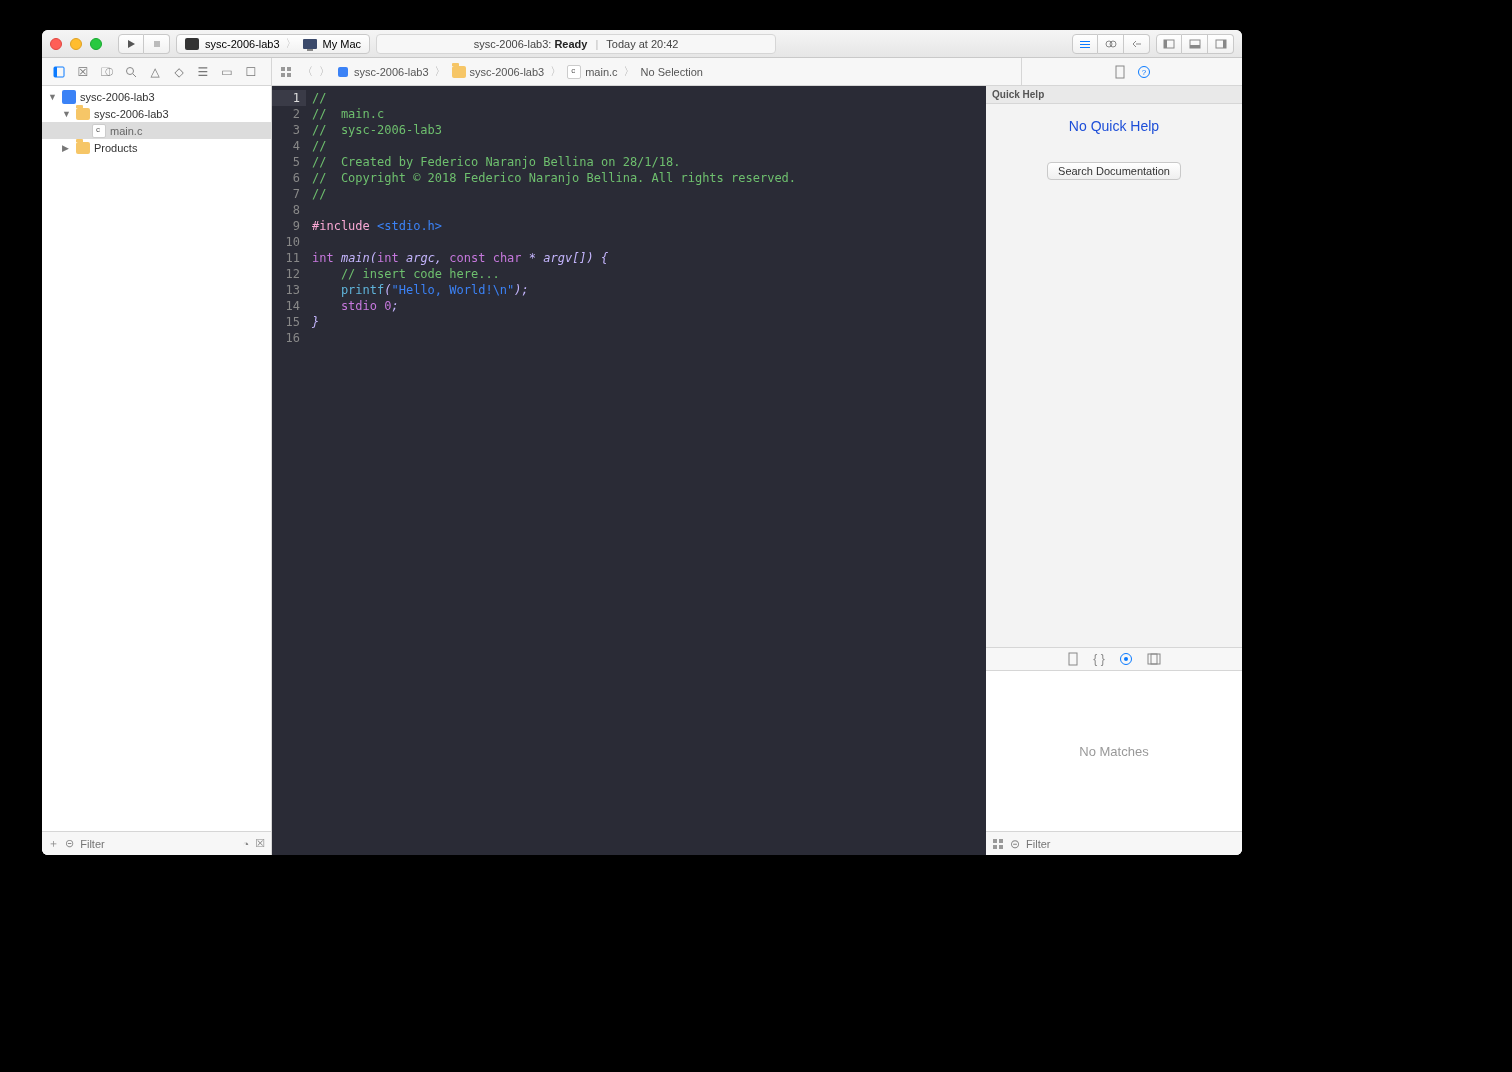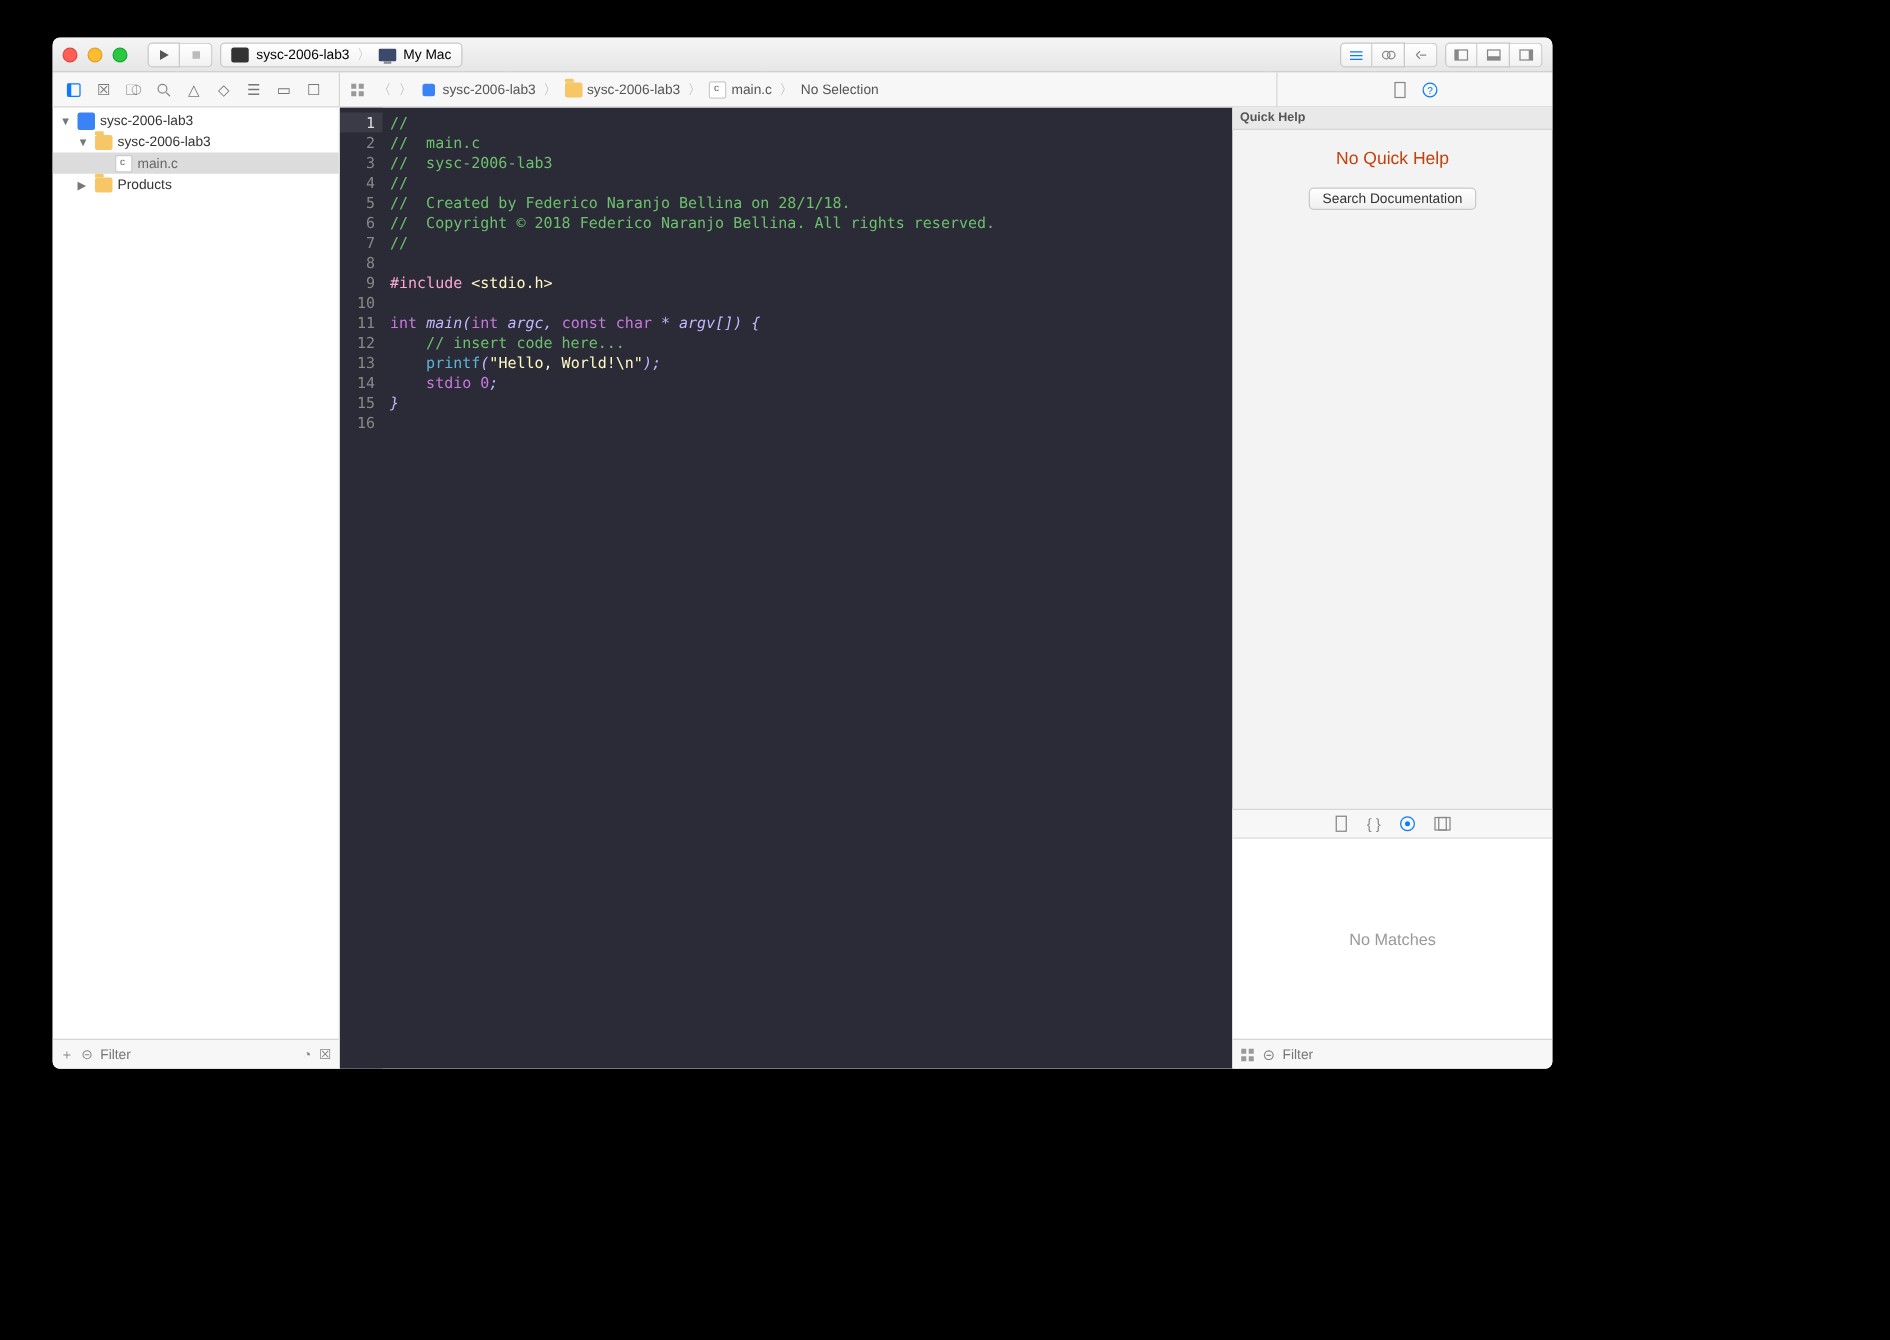--- a/index.html
+++ b/index.html
@@ -133,36 +133,36 @@
     .gutter{
       width:34px; background:#2a2b36; text-align:right;
       padding:4px 6px 0 0; color:#888; user-select:none;
     }
     .gutter div{height:16px;line-height:16px;}
     .gutter .cur{background:#3a3b47;color:#ddd;padding-right:6px;margin-right:-6px;}
     .code{flex:1;padding:4px 0 0 6px;}
     .code pre{line-height:16px;}
     .tok-comment{color:#6ebf6e;}
     .tok-pp{color:#f9a8d4;}
-    .tok-string{color:#fef9c3;}
+    .tok-string{color:#3b82f6;}
     .tok-kw{color:#c678dd;}
     .tok-func{color:#5fb3d9;}
     .tok-num{color:#c678dd;}
     .tok-id{color:#c4b5fd;font-style:italic;}
     
     .inspector{
       width:256px;background:#f3f3f3;display:flex;flex-direction:column;
     }
     .qh-header{
       height:18px;background:#e9e9e9;border-bottom:1px solid #d6d6d6;
       font-size:10px;font-weight:bold;color:#555;
       display:flex;align-items:center;padding:0 6px;
     }
     .qh-body{flex:0 0 auto;padding:14px;text-align:center;color:#888;}
-    .qh-body h3{font-size:14px;color:#c2410c;font-weight:normal;margin-bottom:16px;}
+    .qh-body h3{font-size:14px;color:#1d4ed8;font-weight:normal;margin-bottom:28px;}
     .doc-btn{
       display:inline-block;padding:2px 10px;background:linear-gradient(#fff,#efefef);
       border:1px solid #c9c9c9;border-radius:4px;font-size:11px;color:#333;
     }
     .lib-tabs{
       height:24px;border-top:1px solid #d6d6d6;border-bottom:1px solid #d6d6d6;
       background:#f7f7f7;display:flex;align-items:center;justify-content:center;gap:14px;color:#888;
       margin-top:auto;
     }
     .lib-tabs .active{color:#0a7aff;}
@@ -202,20 +202,25 @@
             <rect x="2" y="2" width="6" height="6" fill="#bbb"></rect>
           </svg>
       </div>
     </div>
     <div class="scheme">
       <span class="term-icon"></span>
       <span>sysc-2006-lab3</span>
       <span class="divider">〉</span>
       <span class="mac-icon"></span>
       <span>My Mac</span>
+    </div>
+    <div class="status">
+      <span><span>sysc-2006-lab3</span>: <strong>Ready</strong></span>
+      <span class="sep">|</span>
+      <span>Today at 20:42</span>
     </div>
     <div class="spacer"></div>
     <div class="tb-group">
       <div class="tb-btn" style="color:#0a7aff">
         <svg width="12" height="10">
             <rect x="1" y="2" width="10" height="1" fill="currentColor"></rect>
             <rect x="1" y="5" width="10" height="1" fill="currentColor"></rect>
             <rect x="1" y="8" width="10" height="1" fill="currentColor"></rect>
           </svg>
       </div>

